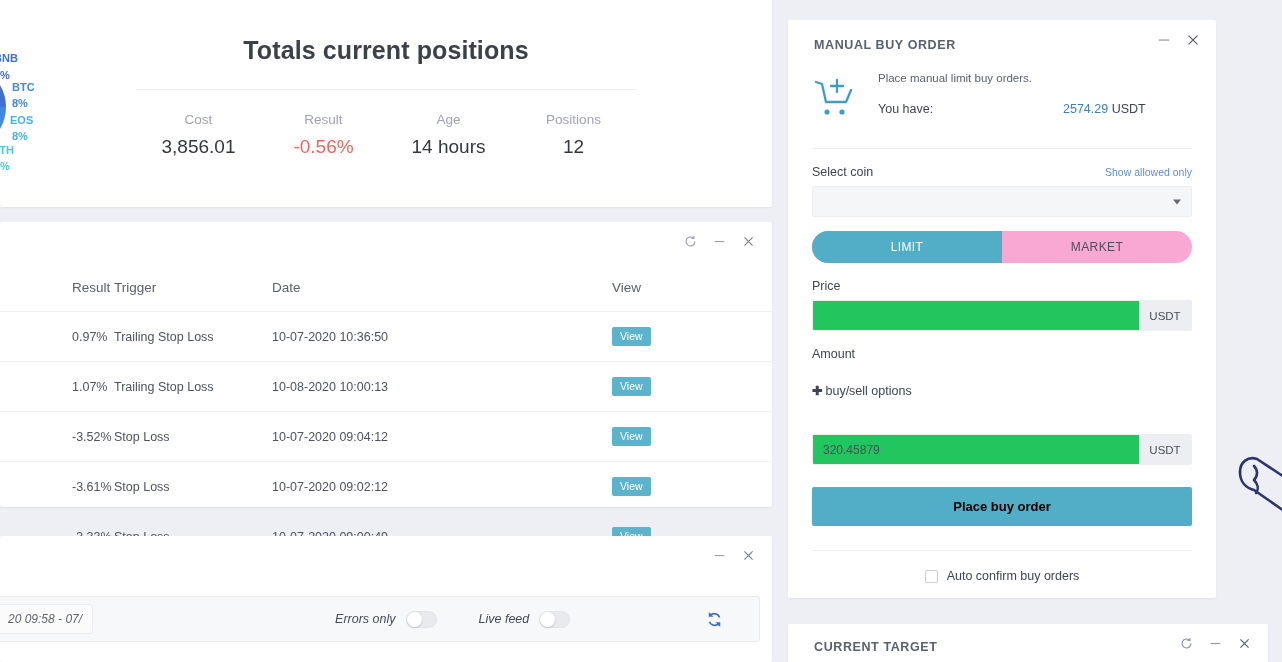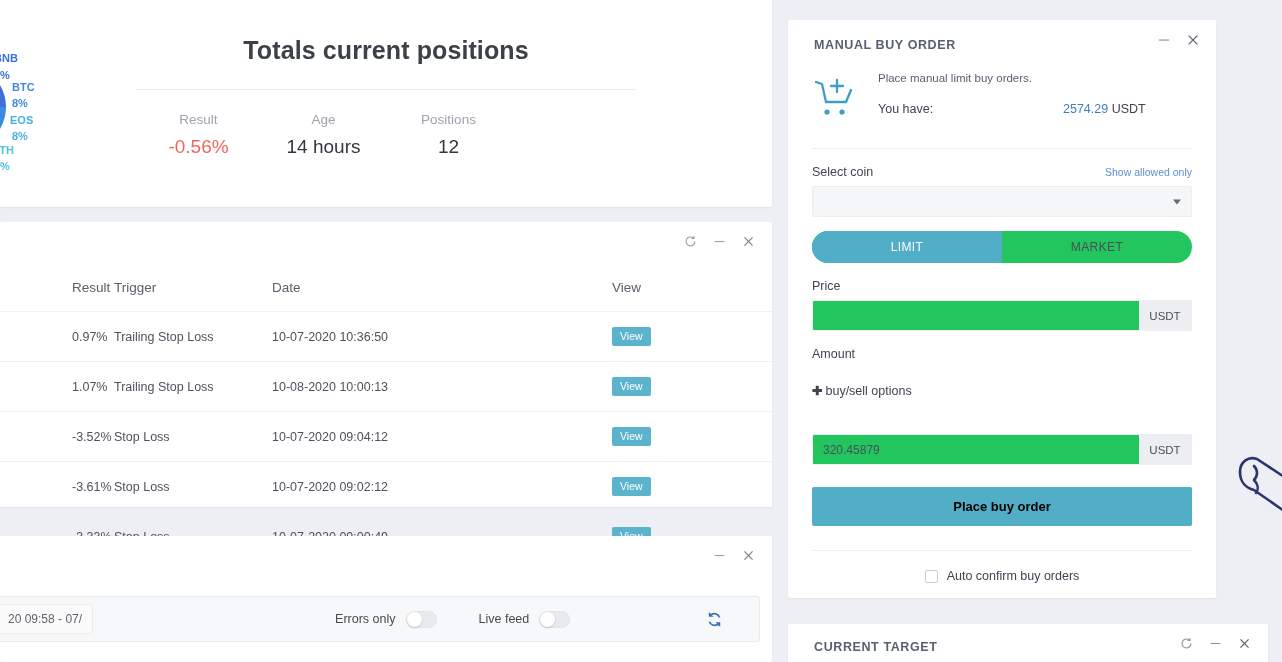--- a/index.html
+++ b/index.html
@@ -109,21 +109,21 @@
     color: #ffffff;
     font-size: 10.5px;
     padding: 3px 8px 4px 8px;
     border-radius: 2px;
     border: 0;
     cursor: pointer;
     font-family: inherit;
   }
 
   
-  #card-log { left: 0; top: 536px; width: 772px; height: 126px; }
+  #card-log { left: 0; top: 536px; width: 772px; height: 126px; font-style: italic; }
   .log-bar {
     position: absolute;
     left: -10px; right: 12px; top: 60px;
     height: 46px;
     background: #f7f8fa;
     border: 1px solid #e9eaee;
     border-radius: 3px;
     display: flex;
     align-items: center;
   }
@@ -213,21 +213,21 @@
     width: 0; height: 0;
     border-left: 4px solid transparent;
     border-right: 4px solid transparent;
     border-top: 5px solid #666a73;
   }
   .seg {
     display: flex;
     margin-top: 14px;
     border-radius: 16px;
     overflow: hidden;
-    background: #22c55e;
+    background: #f9a8d4;
   }
   .seg div {
     flex: 1;
     text-align: center;
     font-size: 12px;
     padding: 9px 0;
     color: #4a4f59;
     cursor: pointer;
     letter-spacing: .4px;
   }
@@ -332,20 +332,24 @@
           
         </span>
         <span class="ic">
           
         </span>
       </div>
 
       <div class="totals-title">Totals current positions</div>
       <div class="totals-rule"></div>
       <div class="totals-grid">
+        <div>
+          <div class="tot-lbl">Cost</div>
+          <div class="tot-val">3,856.01</div>
+        </div>
         <div>
           <div class="tot-lbl">Result</div>
           <div class="tot-val neg">-0.56%</div>
         </div>
         <div>
           <div class="tot-lbl">Age</div>
           <div class="tot-val">14 hours</div>
         </div>
         <div>
           <div class="tot-lbl">Positions</div>

